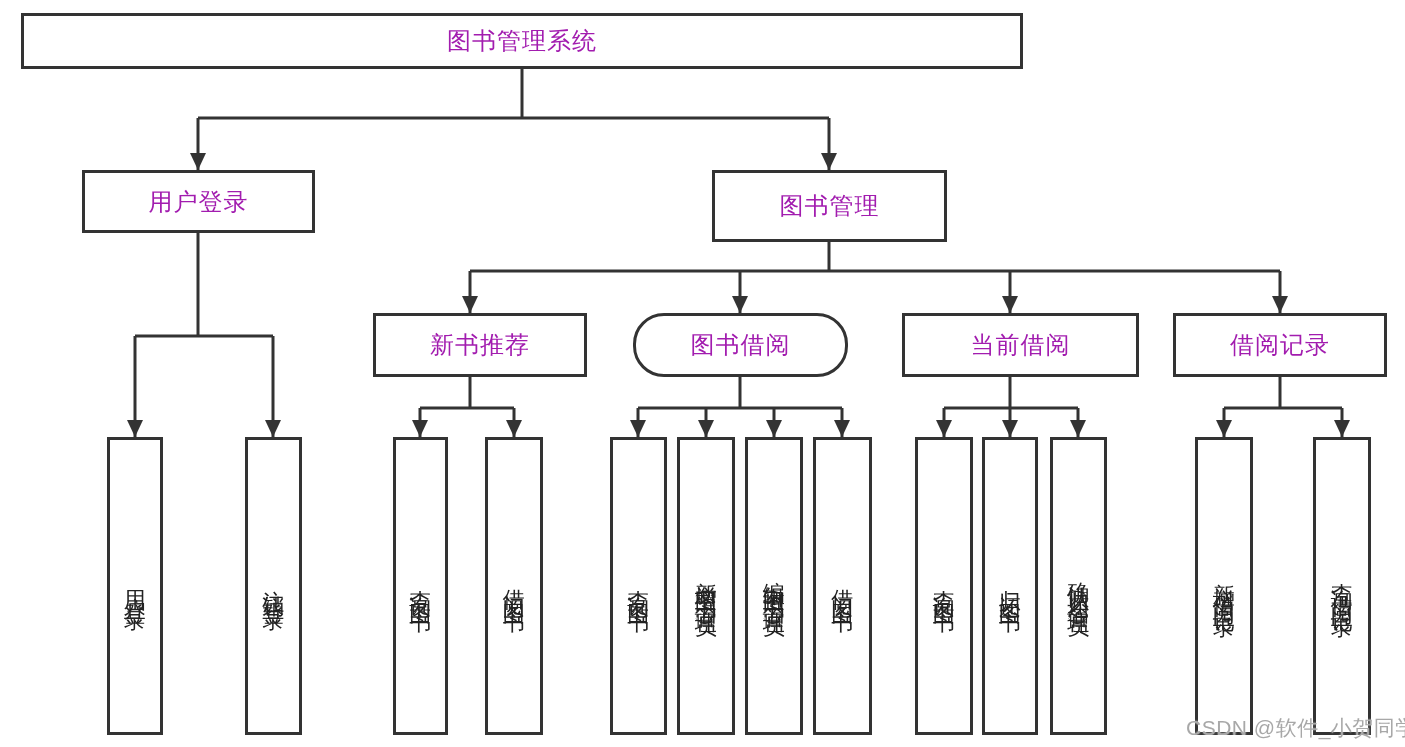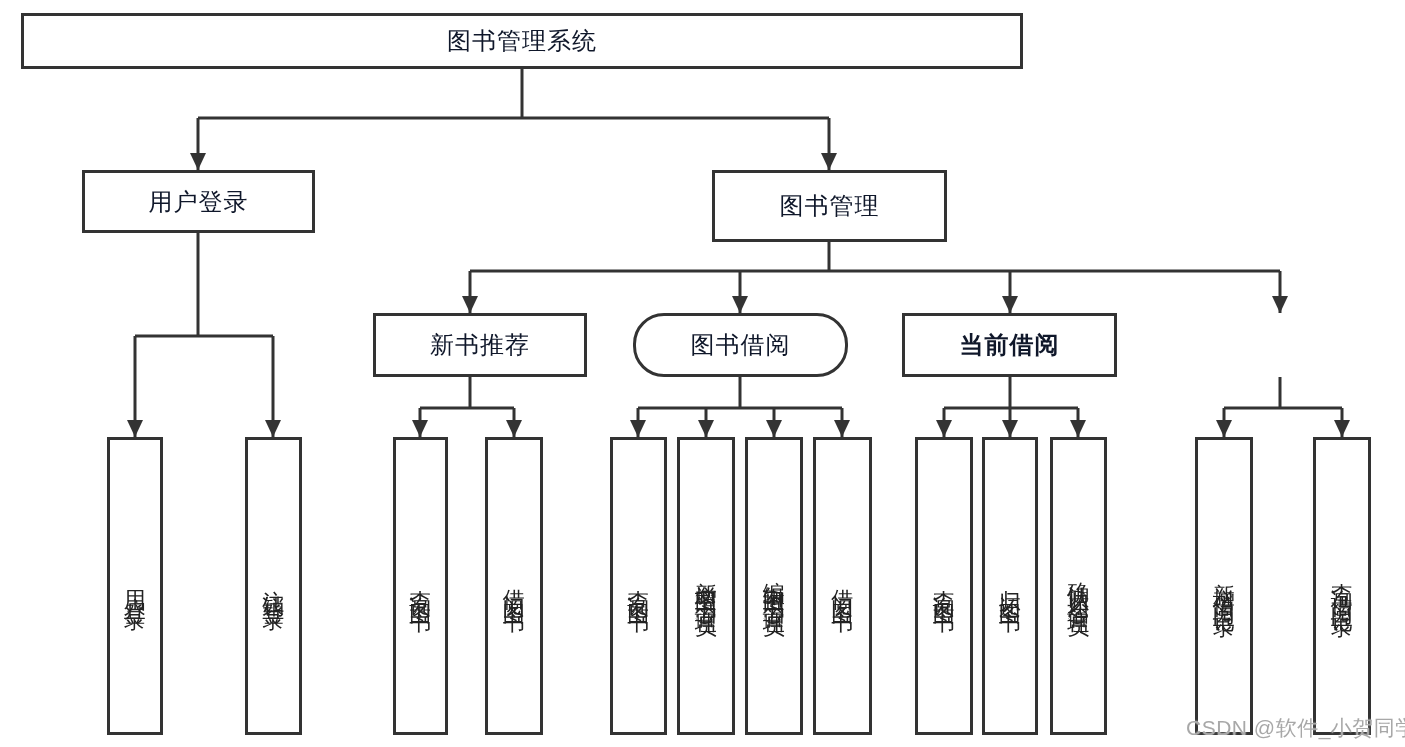--- a/index.html
+++ b/index.html
@@ -4,21 +4,21 @@
 <style>
   html,body{margin:0;padding:0;background:#ffffff;}
   .stage{
     position:relative;width:1405px;height:747px;background:#ffffff;
     font-family:"Liberation Sans",sans-serif;color:#222222;overflow:hidden;
   }
   .stage svg.wires{position:absolute;left:0;top:0;width:1405px;height:747px;}
   .node{
     position:absolute;box-sizing:border-box;background:#ffffff;
     border:3px solid #333333;display:flex;align-items:center;justify-content:center;
-    font-size:24px;letter-spacing:1px;color:#0f172a;white-space:nowrap;
+    font-size:24px;letter-spacing:1px;color:#a21caf;white-space:nowrap;
   }
   .leaf{
     position:absolute;box-sizing:border-box;background:#ffffff;
     border:3px solid #333333;display:flex;align-items:center;justify-content:center;
     writing-mode:vertical-rl;text-orientation:mixed;
     font-size:22px;line-height:1.15;letter-spacing:7px;color:#222222;
     top:437px;height:298px;
   }
   .watermark{
     position:absolute;left:1186px;top:714px;font-size:21px;color:#a8a8a8;
@@ -80,21 +80,22 @@
     </g>
   </svg>
 
   <div class="node" style="left:21px;top:13px;width:1002px;height:56px;">图书管理系统</div>
 
   <div class="node" style="left:82px;top:170px;width:233px;height:63px;">用户登录</div>
   <div class="node" style="left:712px;top:170px;width:235px;height:72px;">图书管理</div>
 
   <div class="node" style="left:373px;top:313px;width:214px;height:64px;">新书推荐</div>
   <div class="node" style="left:633px;top:313px;width:215px;height:64px;border-radius:31px;">图书借阅</div>
-  <div class="node" style="left:902px;top:313px;width:215px;height:64px;font-weight:bold;">当前借阅</div>
+  <div class="node" style="left:902px;top:313px;width:237px;height:64px;">当前借阅</div>
+  <div class="node" style="left:1173px;top:313px;width:214px;height:64px;">借阅记录</div>
 
   <div class="leaf" style="left:107px;width:56px;">用户登录</div>
   <div class="leaf" style="left:245px;width:57px;">注销登录</div>
 
   <div class="leaf" style="left:393px;width:55px;">查询图书</div>
   <div class="leaf" style="left:485px;width:58px;">借阅图书</div>
 
   <div class="leaf" style="left:610px;width:57px;">查询图书</div>
   <div class="leaf" style="left:677px;width:58px;letter-spacing:5px;">新增图书（管理员）</div>
   <div class="leaf" style="left:745px;width:58px;letter-spacing:5px;">编辑图书（管理员）</div>

